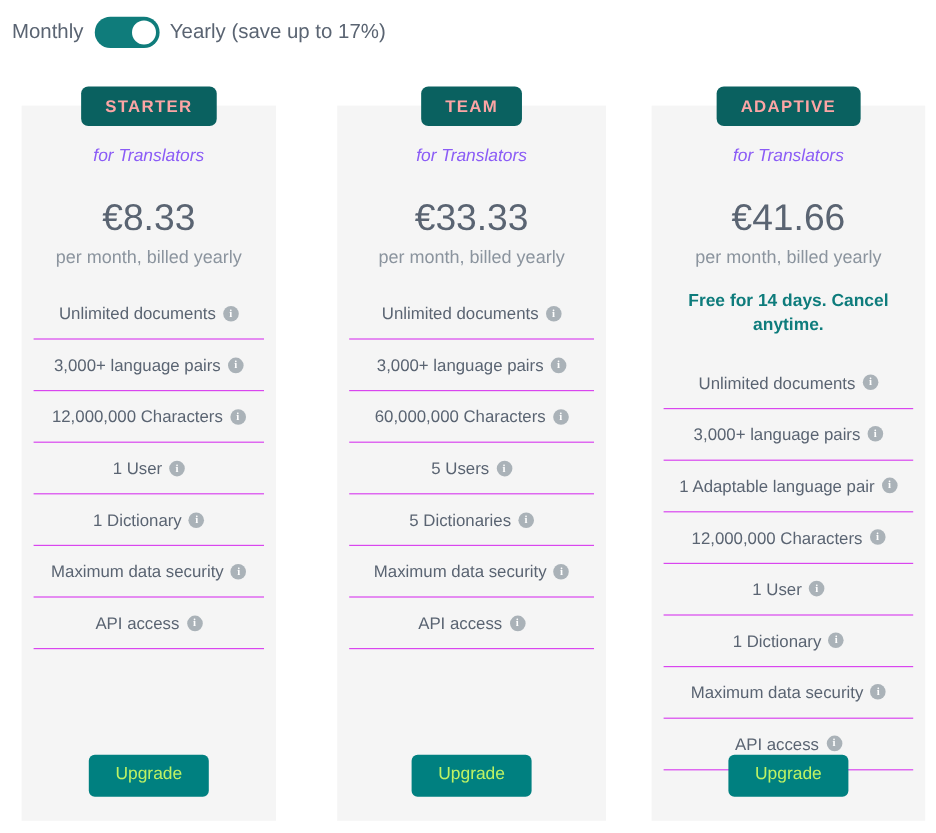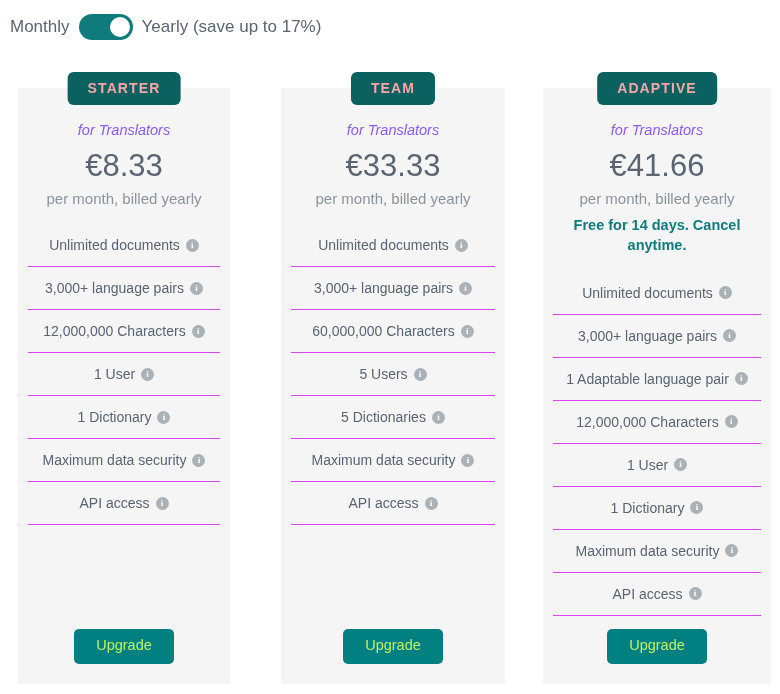--- a/index.html
+++ b/index.html
@@ -90,33 +90,33 @@
     padding-top: 34px;
     text-align: center;
   }
   .audience {
     font-size: 14.5px;
     color: #8b5cf6;
     line-height: 1.2;
     font-style: italic;
   }
   .price {
-    margin-top: 10px;
+    margin-top: 26px;
     font-size: 31px;
     color: #5a6472;
     line-height: 1.1;
   }
   .billing-note {
     margin-top: 7px;
     font-size: 15px;
     color: #8b949e;
     line-height: 1.2;
   }
   .promo {
-    margin-top: 8px;
+    margin-top: 18px;
     font-size: 14.5px;
     font-weight: bold;
     color: #0e7c7c;
     line-height: 1.35;
     padding: 0 8px;
   }
 
   .features {
     margin-top: 16px;
   }

